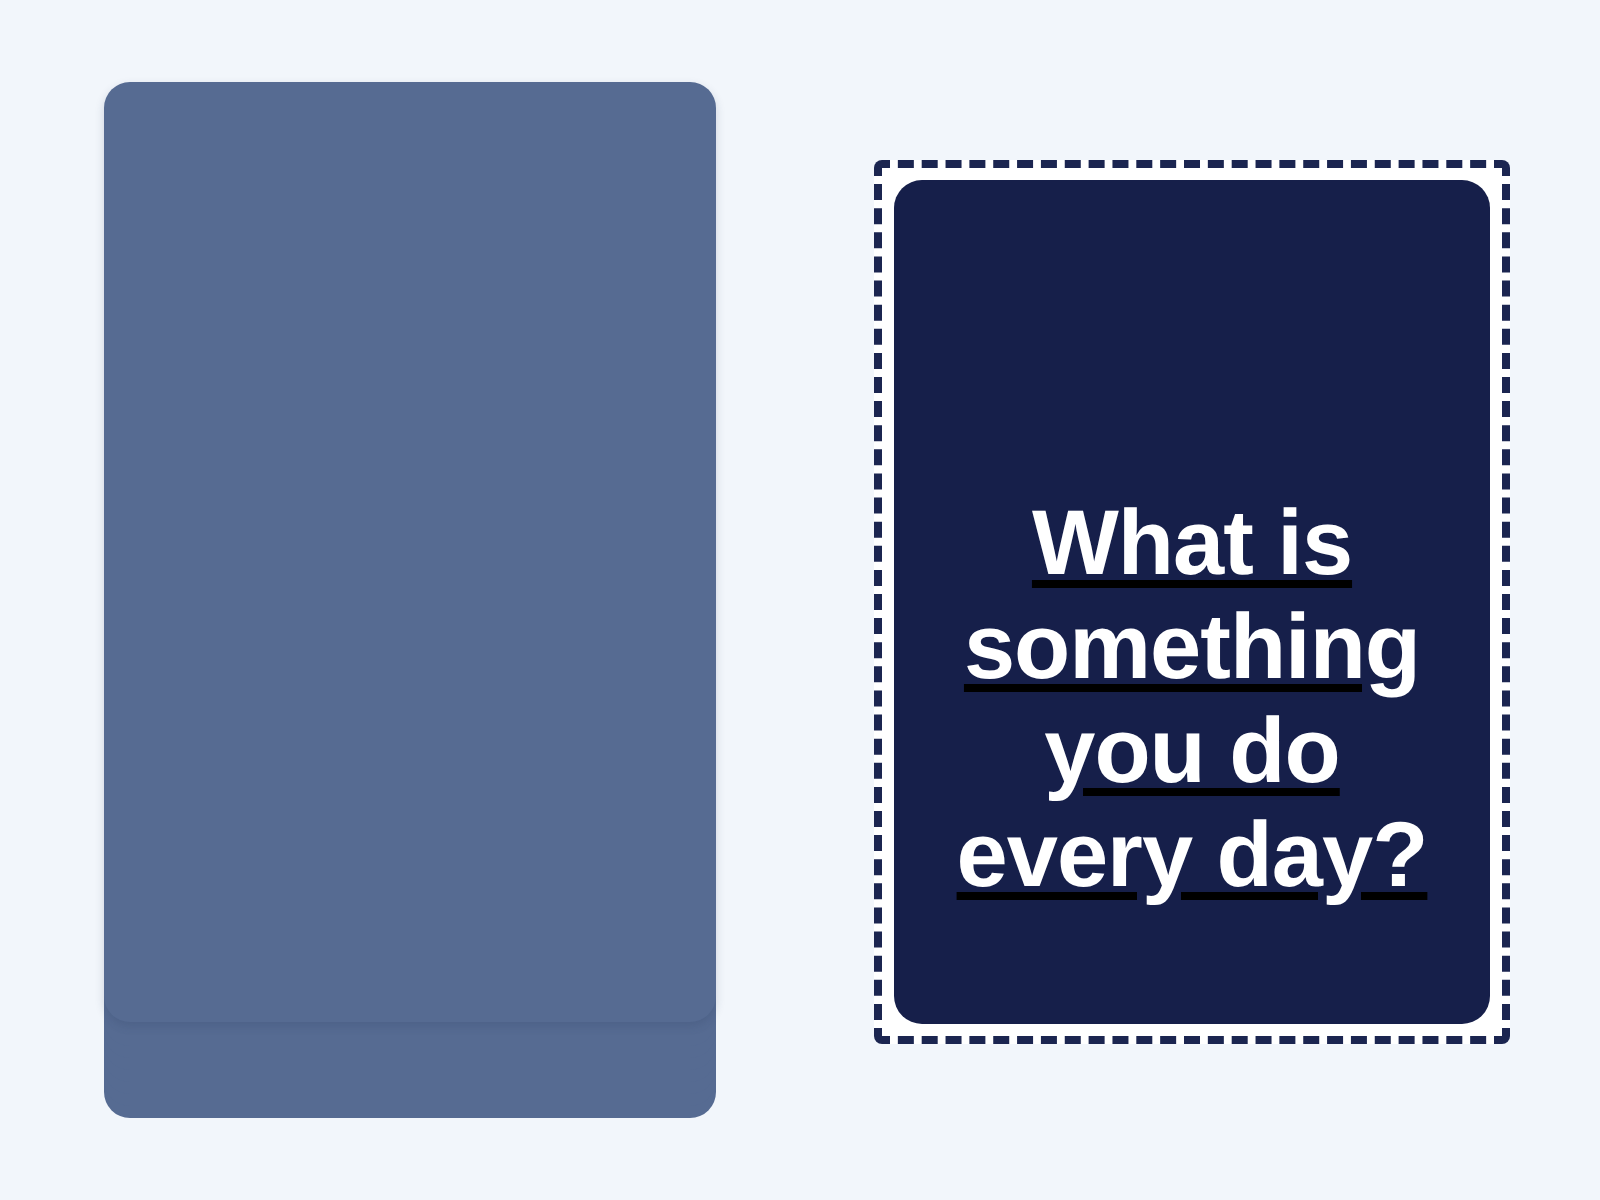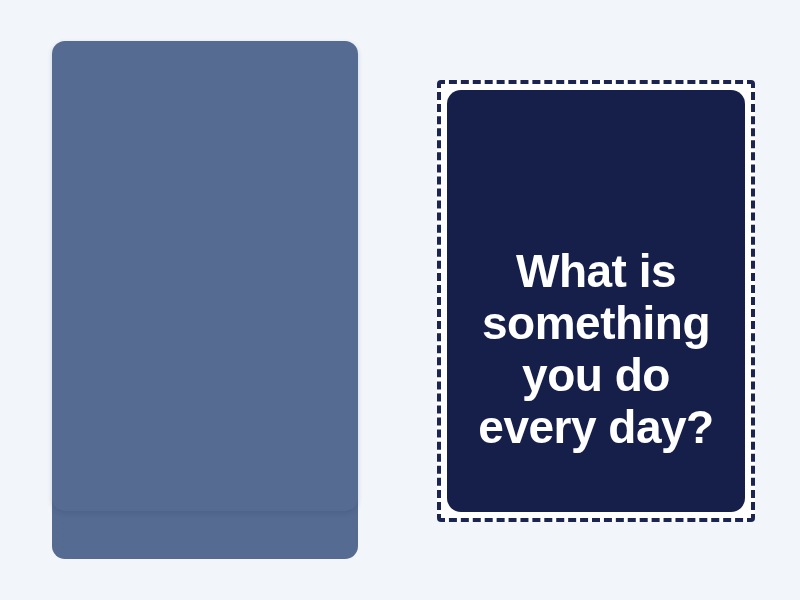--- a/index.html
+++ b/index.html
@@ -51,20 +51,21 @@
     position: absolute;
     left: 437px;
     top: 80px;
     width: 318px;
     height: 442px;
     box-sizing: border-box;
     border: 4px dashed #1b2550;
     background: #ffffff;
     border-radius: 4px;
     padding: 6px;
+    text-decoration: underline;
   }
 
   #prompt-card {
     width: 100%;
     height: 100%;
     box-sizing: border-box;
     background: #161f4a;
     border-radius: 14px;
     display: flex;
     align-items: center;

